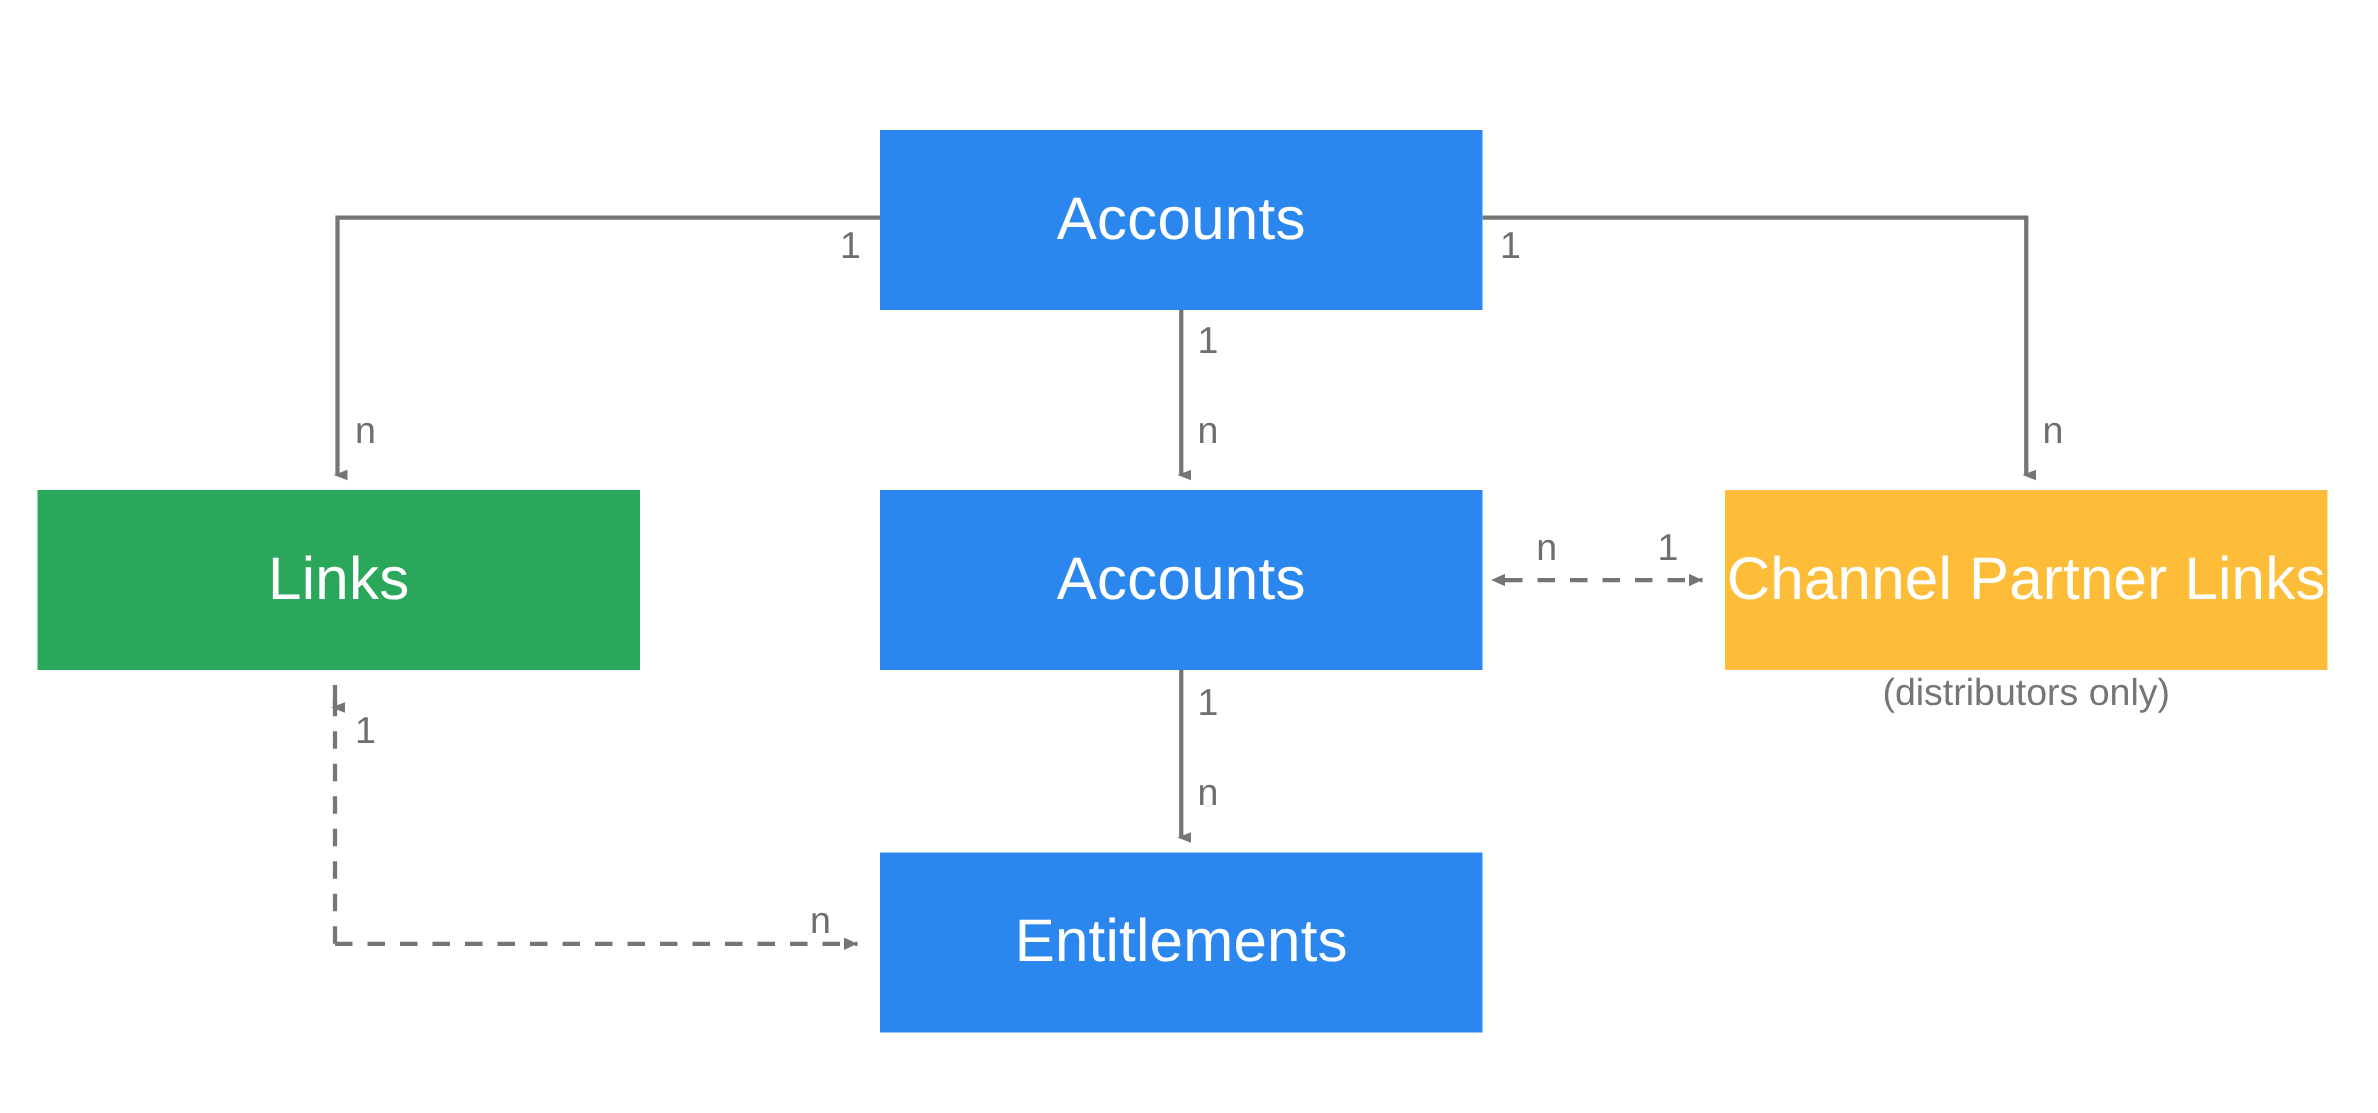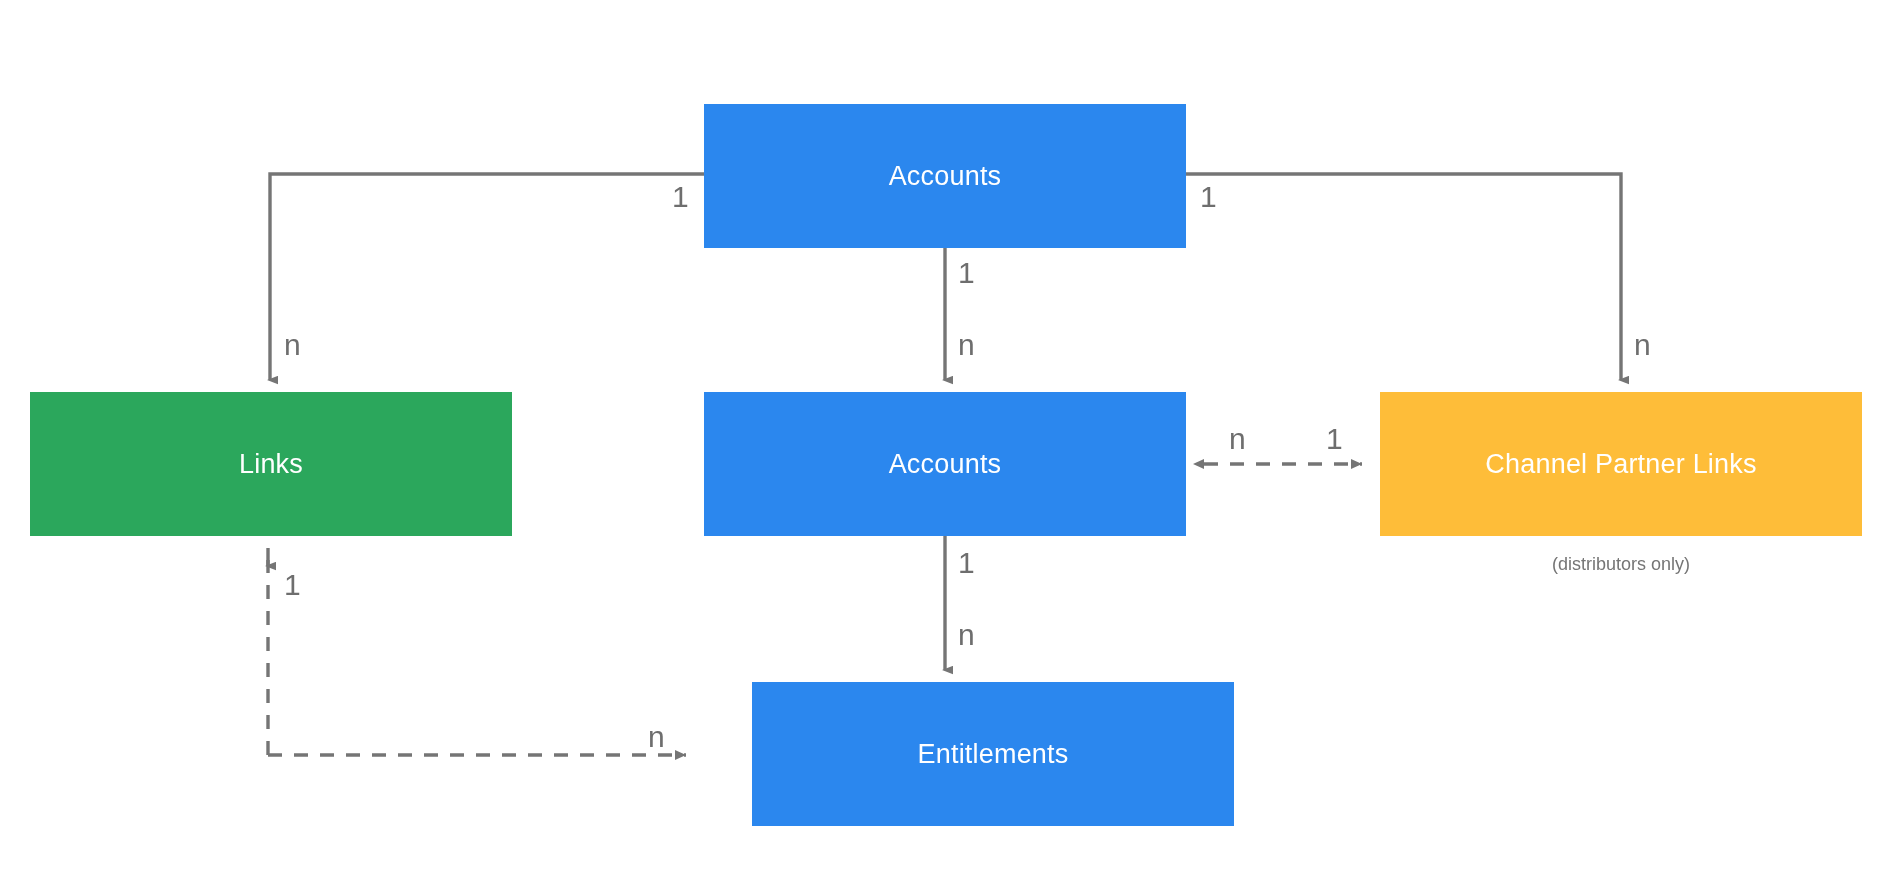--- a/index.html
+++ b/index.html
@@ -24,41 +24,41 @@
     top: 0;
     width: 1902px;
     height: 890px;
   }
   .node {
     position: absolute;
     display: flex;
     align-items: center;
     justify-content: center;
     color: #ffffff;
-    font-size: 27px;
+    font-size: 48px;
     font-weight: 400;
     letter-spacing: 0.2px;
     line-height: 1;
     box-sizing: border-box;
     white-space: nowrap;
   }
   .node-accounts   { left: 704px;  top: 104px; width: 482px; height: 144px; background: #2b87ee; }
   .node-offers     { left: 30px;   top: 392px; width: 482px; height: 144px; background: #2ba75c; }
   .node-customers  { left: 704px;  top: 392px; width: 482px; height: 144px; background: #2b87ee; }
   .node-channel    { left: 1380px; top: 392px; width: 482px; height: 144px; background: #febd39; }
-  .node-entitle    { left: 704px;  top: 682px; width: 482px; height: 144px; background: #2b87ee; margin-left: 48px; }
+  .node-entitle    { left: 704px;  top: 682px; width: 482px; height: 144px; background: #2b87ee; }
 
   .note {
     position: absolute;
     left: 1380px;
-    top: 555px;
+    top: 540px;
     width: 482px;
     text-align: center;
     color: #757575;
-    font-size: 18px;
+    font-size: 30px;
     line-height: 1;
     white-space: nowrap;
   }
   .edge-label {
     position: absolute;
     color: #6e6e6e;
     font-size: 30px;
     line-height: 1;
     white-space: nowrap;
   }

